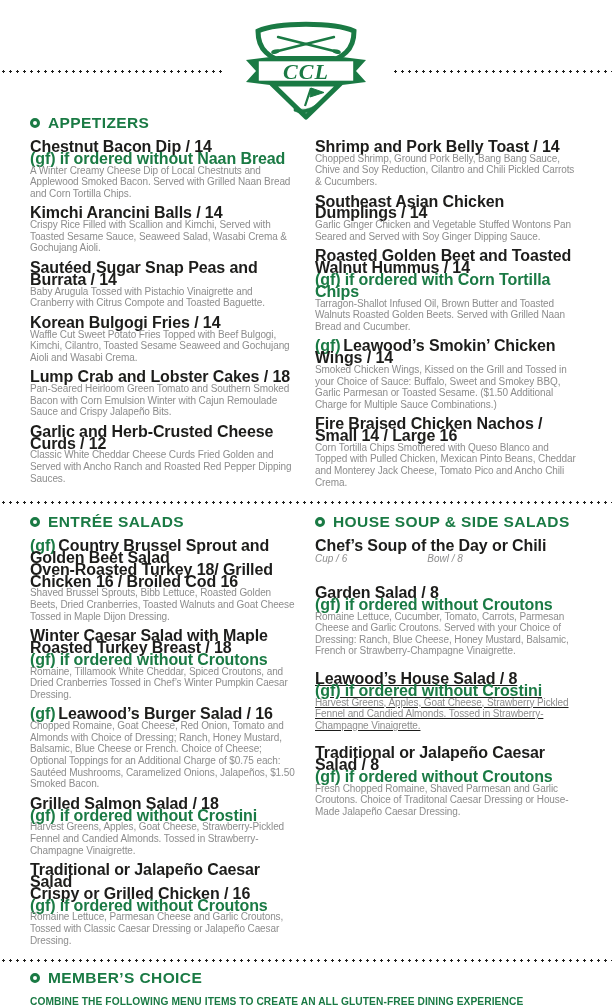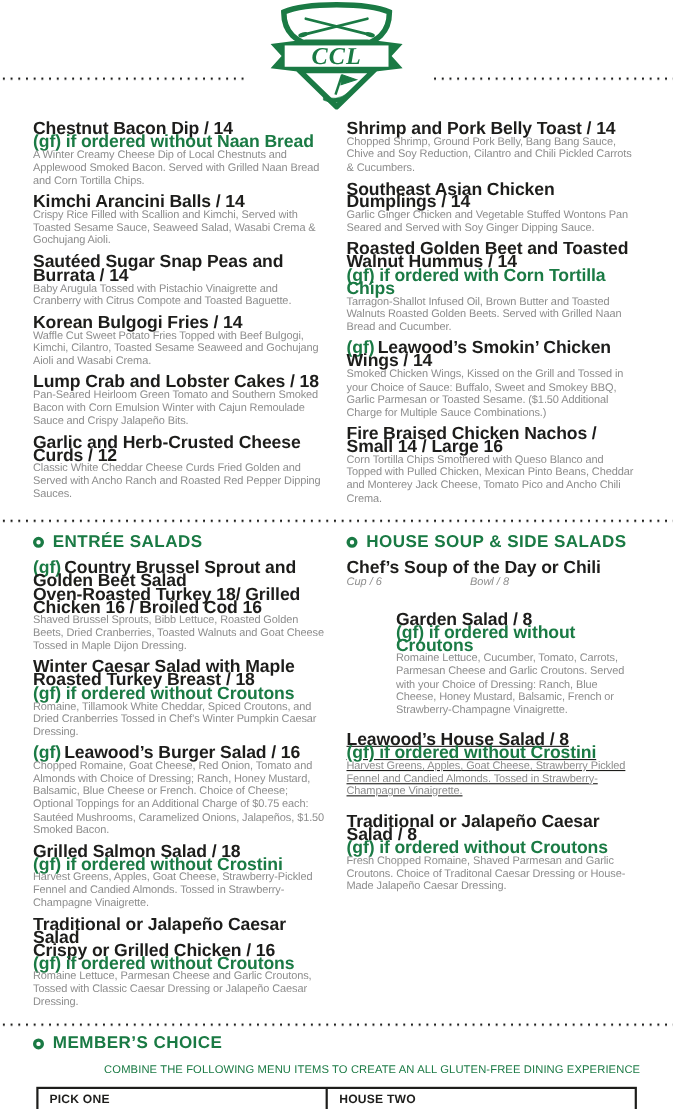--- a/index.html
+++ b/index.html
@@ -14,21 +14,21 @@
   .page{position:relative;width:612px;min-height:1008px;background:#fff;}
 
   
   .dots{height:3px;background-image:radial-gradient(circle,#1d1d1b 1.05px,transparent 1.3px);
         background-size:7px 3px;background-repeat:repeat-x;background-position:0 50%;}
   .divider{margin:5px 0 7px;}
 
   
   .header{position:relative;height:112px;}
   .header .dots{position:absolute;top:70px;left:0;right:0;}
-  .logo-wrap{position:absolute;left:50%;top:0;transform:translateX(-50%);
+  .logo-wrap{position:absolute;left:50%;top:20px;transform:translateX(-50%);
              background:#fff;padding:0 16px;}
 
   
   .section{padding:0 30px;}
   .sec-head{display:flex;align-items:center;gap:8px;margin:2px 0 9px;}
   .ring{width:10px;height:10px;border:3px solid var(--green);border-radius:50%;flex:0 0 auto;}
   .sec-title{font-size:15.5px;font-weight:bold;color:var(--green);letter-spacing:.4px;margin:0;}
 
   .cols{display:flex;gap:18px;}
   .col{flex:1;min-width:0;}
@@ -37,21 +37,21 @@
   .item{margin-bottom:8px;}
   .item-name{font-size:16px;font-weight:bold;line-height:11.8px;color:var(--ink);letter-spacing:-.1px;}
   .gfp{color:var(--green);margin-right:3px;}
   .gfp:empty{display:none;margin:0;}
   .maybe:empty{display:none;}
   .gf-note{font-size:16px;font-weight:bold;line-height:11.8px;color:var(--green);letter-spacing:-.1px;}
   .desc{font-size:10px;line-height:11.6px;color:var(--gray);letter-spacing:-.1px;}
   .sizes{display:flex;gap:80px;font-size:10px;line-height:12px;color:var(--gray);margin-top:1px;font-style:italic;}
 
   
-  .mc-sub{text-align:right;color:var(--green);font-weight:normal;font-size:10.2px;
+  .mc-sub{text-align:left;color:var(--green);font-weight:bold;font-size:10.2px;
           letter-spacing:.1px;margin:3px 0 10px;}
   .mc-table{margin:0 3px;border:2px solid var(--ink);}
   .mc-row{display:flex;}
   .mc-c1{width:48.6%;border-right:2px solid var(--ink);padding:3px 10px;}
   .mc-c2{flex:1;padding:3px 10px;}
   .mc-head .mc-c1,.mc-head .mc-c2{font-size:11px;font-weight:bold;color:var(--ink);
           padding-top:4px;padding-bottom:20px;letter-spacing:.2px;}
   .mc-head{border-bottom:2px solid var(--ink);}
   .mc-body .mc-c1{padding:7px 10px 10px;}
   .mc-body .mc-c2{display:flex;gap:6px;padding:7px 10px 10px;}
@@ -82,20 +82,24 @@
         <g fill="#1a7a44" stroke="#1a7a44">
           <line x1="73" y1="68" x2="67" y2="86" stroke-width="2.2"></line>
           <path d="M73 68 L86 72.5 L72 77 Z" stroke-width="1"></path>
           <path d="M56 87 Q67 93 79 84 L76 90 Q67 96 56 91 Z" stroke-width="0.5"></path>
         </g>
       </svg>
     </div>
   </div>
 
   <div class="section">
+    <div class="sec-head">
+      <span class="ring"></span>
+      <h2 class="sec-title">APPETIZERS</h2>
+    </div>
     <div class="cols">
       <div class="col">
 
         <div class="item">
           <div class="item-name"><span>Chestnut Bacon Dip / 14</span></div>
           <div class="gf-note maybe">(gf) if ordered without Naan Bread</div>
           <div class="desc">A Winter Creamy Cheese Dip of Local Chestnuts and Applewood Smoked Bacon. Served with Grilled Naan Bread and Corn Tortilla Chips.</div>
         </div>
 
         <div class="item">
@@ -203,21 +207,21 @@
         </div>
 
         <div class="item" style="margin-bottom:22px;">
           <div class="item-name"><span>Chef’s Soup of the Day or Chili</span></div>
           <div class="sizes">
             <span>Cup / 6</span>
             <span>Bowl / 8</span>
           </div>
         </div>
 
-        <div class="item" style="margin-bottom:16px;margin-left:45px;">
+        <div class="item" style="margin-bottom:16px;">
           <div class="item-name"><span>Garden Salad / 8</span></div>
           <div class="gf-note maybe">(gf) if ordered without Croutons</div>
           <div class="desc">Romaine Lettuce, Cucumber, Tomato, Carrots, Parmesan Cheese and Garlic Croutons. Served with your Choice of Dressing: Ranch, Blue Cheese, Honey Mustard, Balsamic, French or Strawberry-Champagne Vinaigrette.</div>
         </div>
 
         <div class="item" style="margin-bottom:16px;text-decoration:underline;">
           <div class="item-name"><span>Leawood’s House Salad / 8</span></div>
           <div class="gf-note maybe">(gf) if ordered without Crostini</div>
           <div class="desc">Harvest Greens, Apples, Goat Cheese, Strawberry Pickled Fennel and Candied Almonds. Tossed in Strawberry-Champagne Vinaigrette.</div>
         </div>

